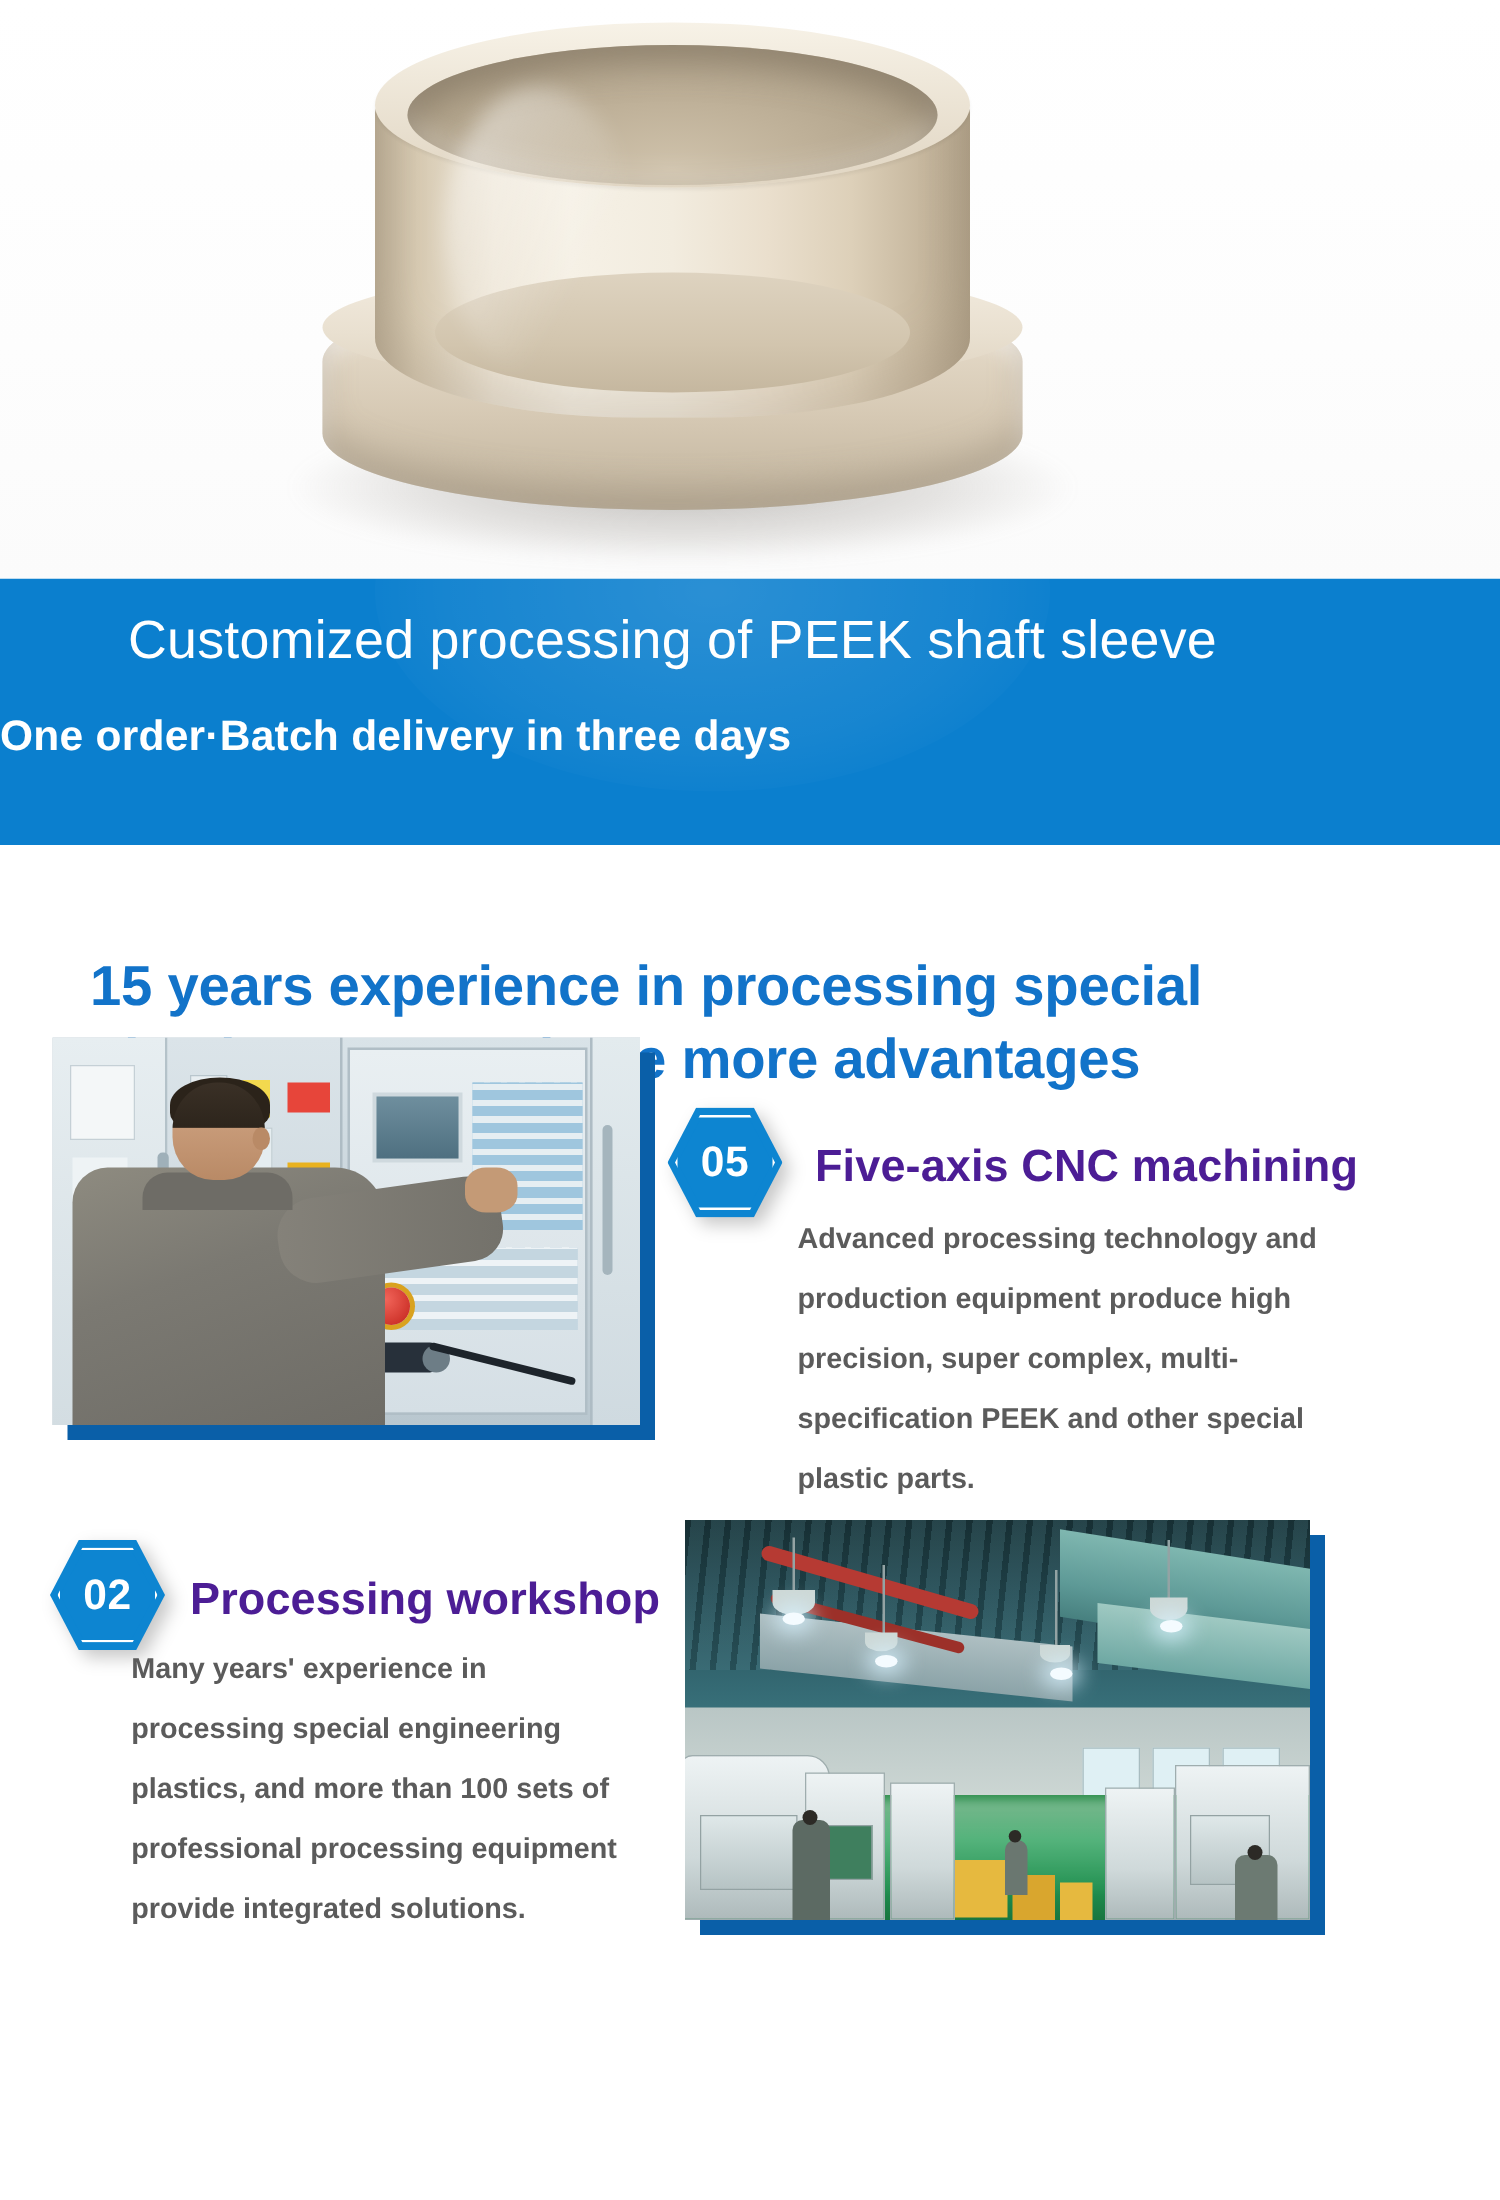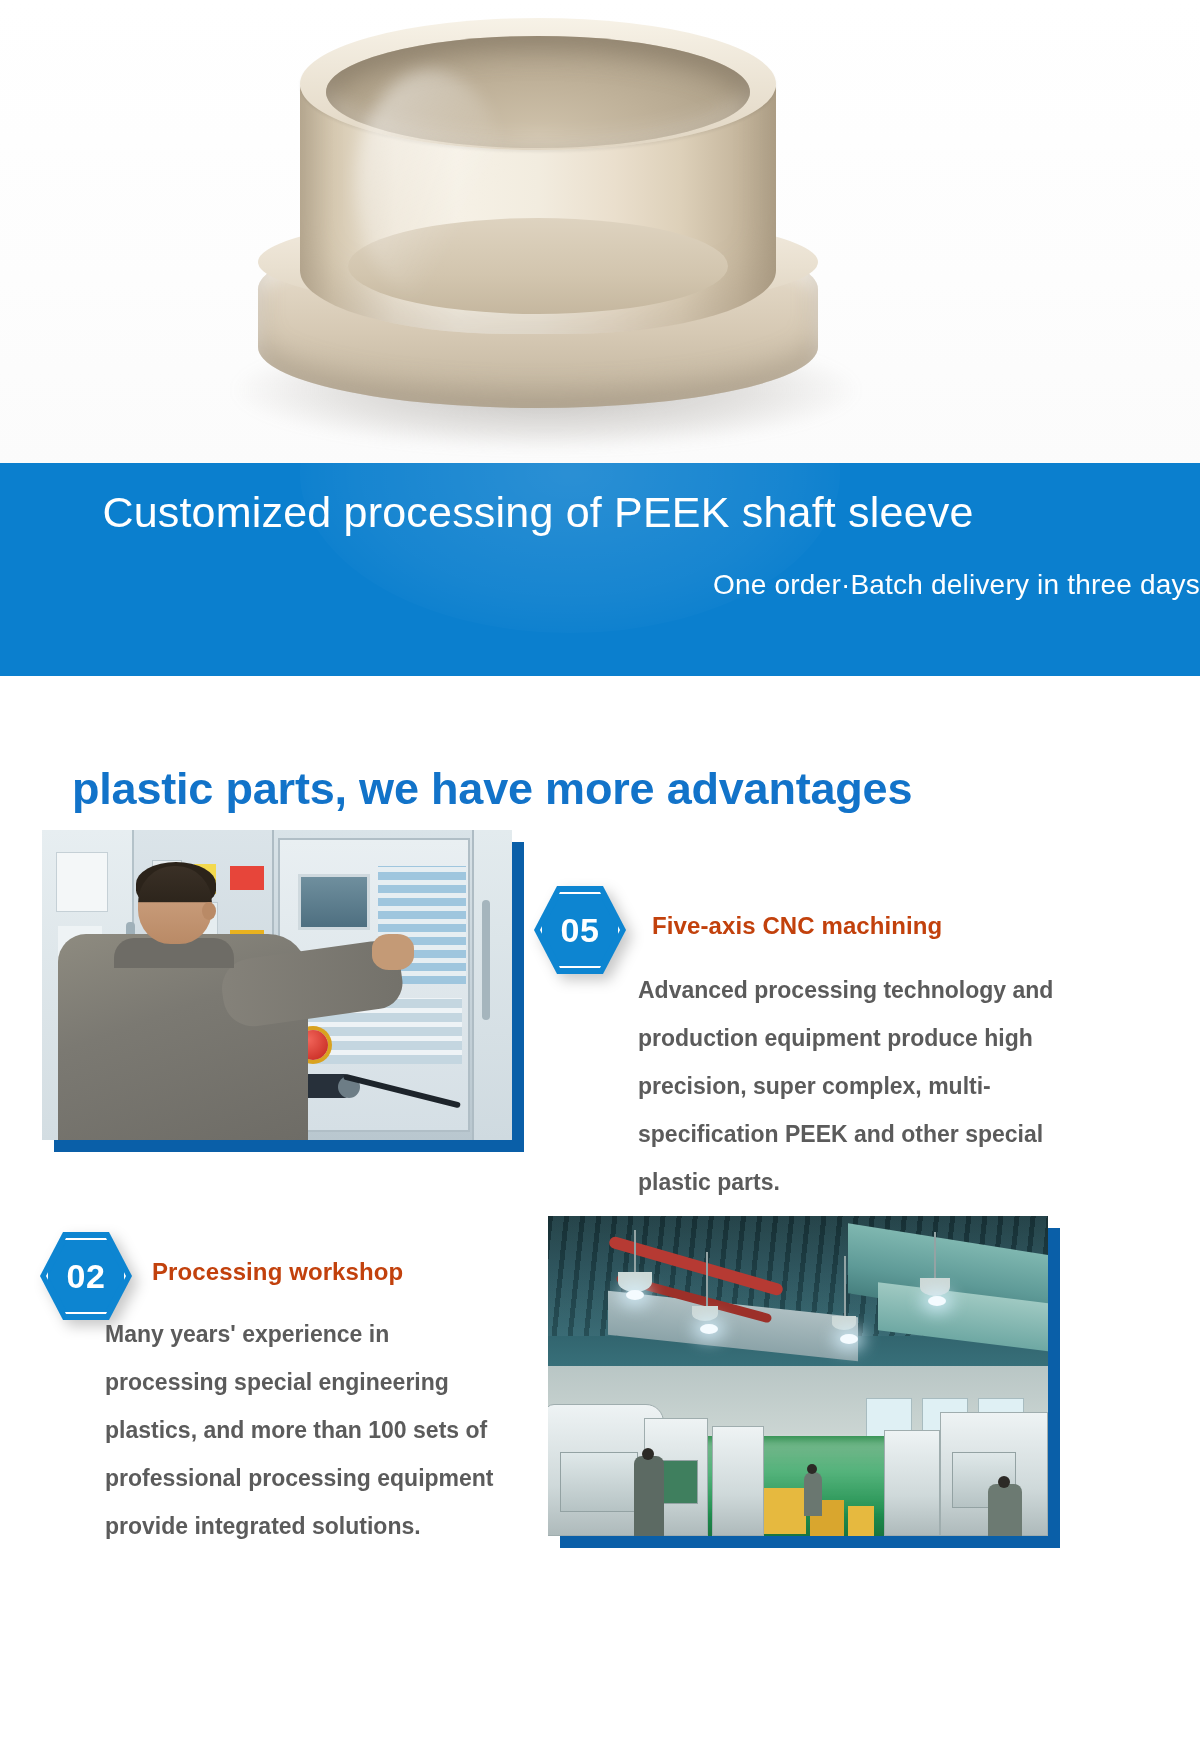--- a/index.html
+++ b/index.html
@@ -92,22 +92,22 @@
     border-radius: 50%;
     background: radial-gradient(ellipse at 50% 50%, rgba(255,255,255,0.13) 0%, rgba(255,255,255,0.05) 55%, rgba(255,255,255,0) 78%);
   }
   .banner-title {
     position: absolute; left: 0; top: 24px; width: 1076px;
     text-align: center; color: #ffffff;
     font-size: 43px; font-weight: 400; letter-spacing: 0.2px; line-height: 1.2;
   }
   .banner-sub {
     position: absolute; left: 0; top: 104px; width: 1200px;
-    text-align: right; color: #ffffff;
-    font-size: 28px; font-weight: 400; letter-spacing: 0.2px; line-height: 1.3;
+    text-align: left; color: #ffffff;
+    font-size: 34px; font-weight: 700; letter-spacing: 0.2px; line-height: 1.3;
   }
 
   
   .headline {
     position: absolute; left: 72px; top: 760px; width: 1060px;
     color: #1273c9; font-size: 45px; font-weight: bold;
     line-height: 58px; letter-spacing: -0.2px;
   }
   .headline span { display: block; }
 
@@ -235,21 +235,21 @@
     position:absolute; left:8px; top:8px; right:8px; bottom:8px;
     background:#0d85d1;
     clip-path: polygon(25% 0%, 75% 0%, 100% 50%, 75% 100%, 25% 100%, 0% 50%);
   }
   .hexwrap .hex-num {
     position: absolute; inset: 0; display: flex; align-items: center; justify-content: center;
     color: #ffffff; font-size: 34px; font-weight: bold; letter-spacing: 0.5px;
   }
 
   .feat-title {
-    position: absolute; color: #c2410c; font-size: 24px; font-weight: bold;
+    position: absolute; color: #4c1d95; font-size: 36px; font-weight: bold;
     letter-spacing: 0.1px; white-space: nowrap;
   }
   .feat-body {
     position: absolute; color: #5b5b5b; font-size: 23px; font-weight: 700;
     line-height: 48px;
   }
 </style>
 </head>
 <body>
 
@@ -269,20 +269,21 @@
     </div>
   </div>
 
   <div class="banner">
     <div class="banner-glow"></div>
     <div class="banner-title">Customized processing of PEEK shaft sleeve</div>
     <div class="banner-sub">One order·Batch delivery in three days</div>
   </div>
 
   <div class="headline">
+    <span>15 years experience in processing special</span>
     <span>plastic parts, we have more advantages</span>
   </div>
 
   <div class="photo-frame p1">
     <div class="accent"></div>
     <div class="photo">
       <div class="p1-bg"></div>
       <div class="p1-cab-left"></div>
       <div class="p1-paper"></div>
       <div class="p1-paper2"></div>

